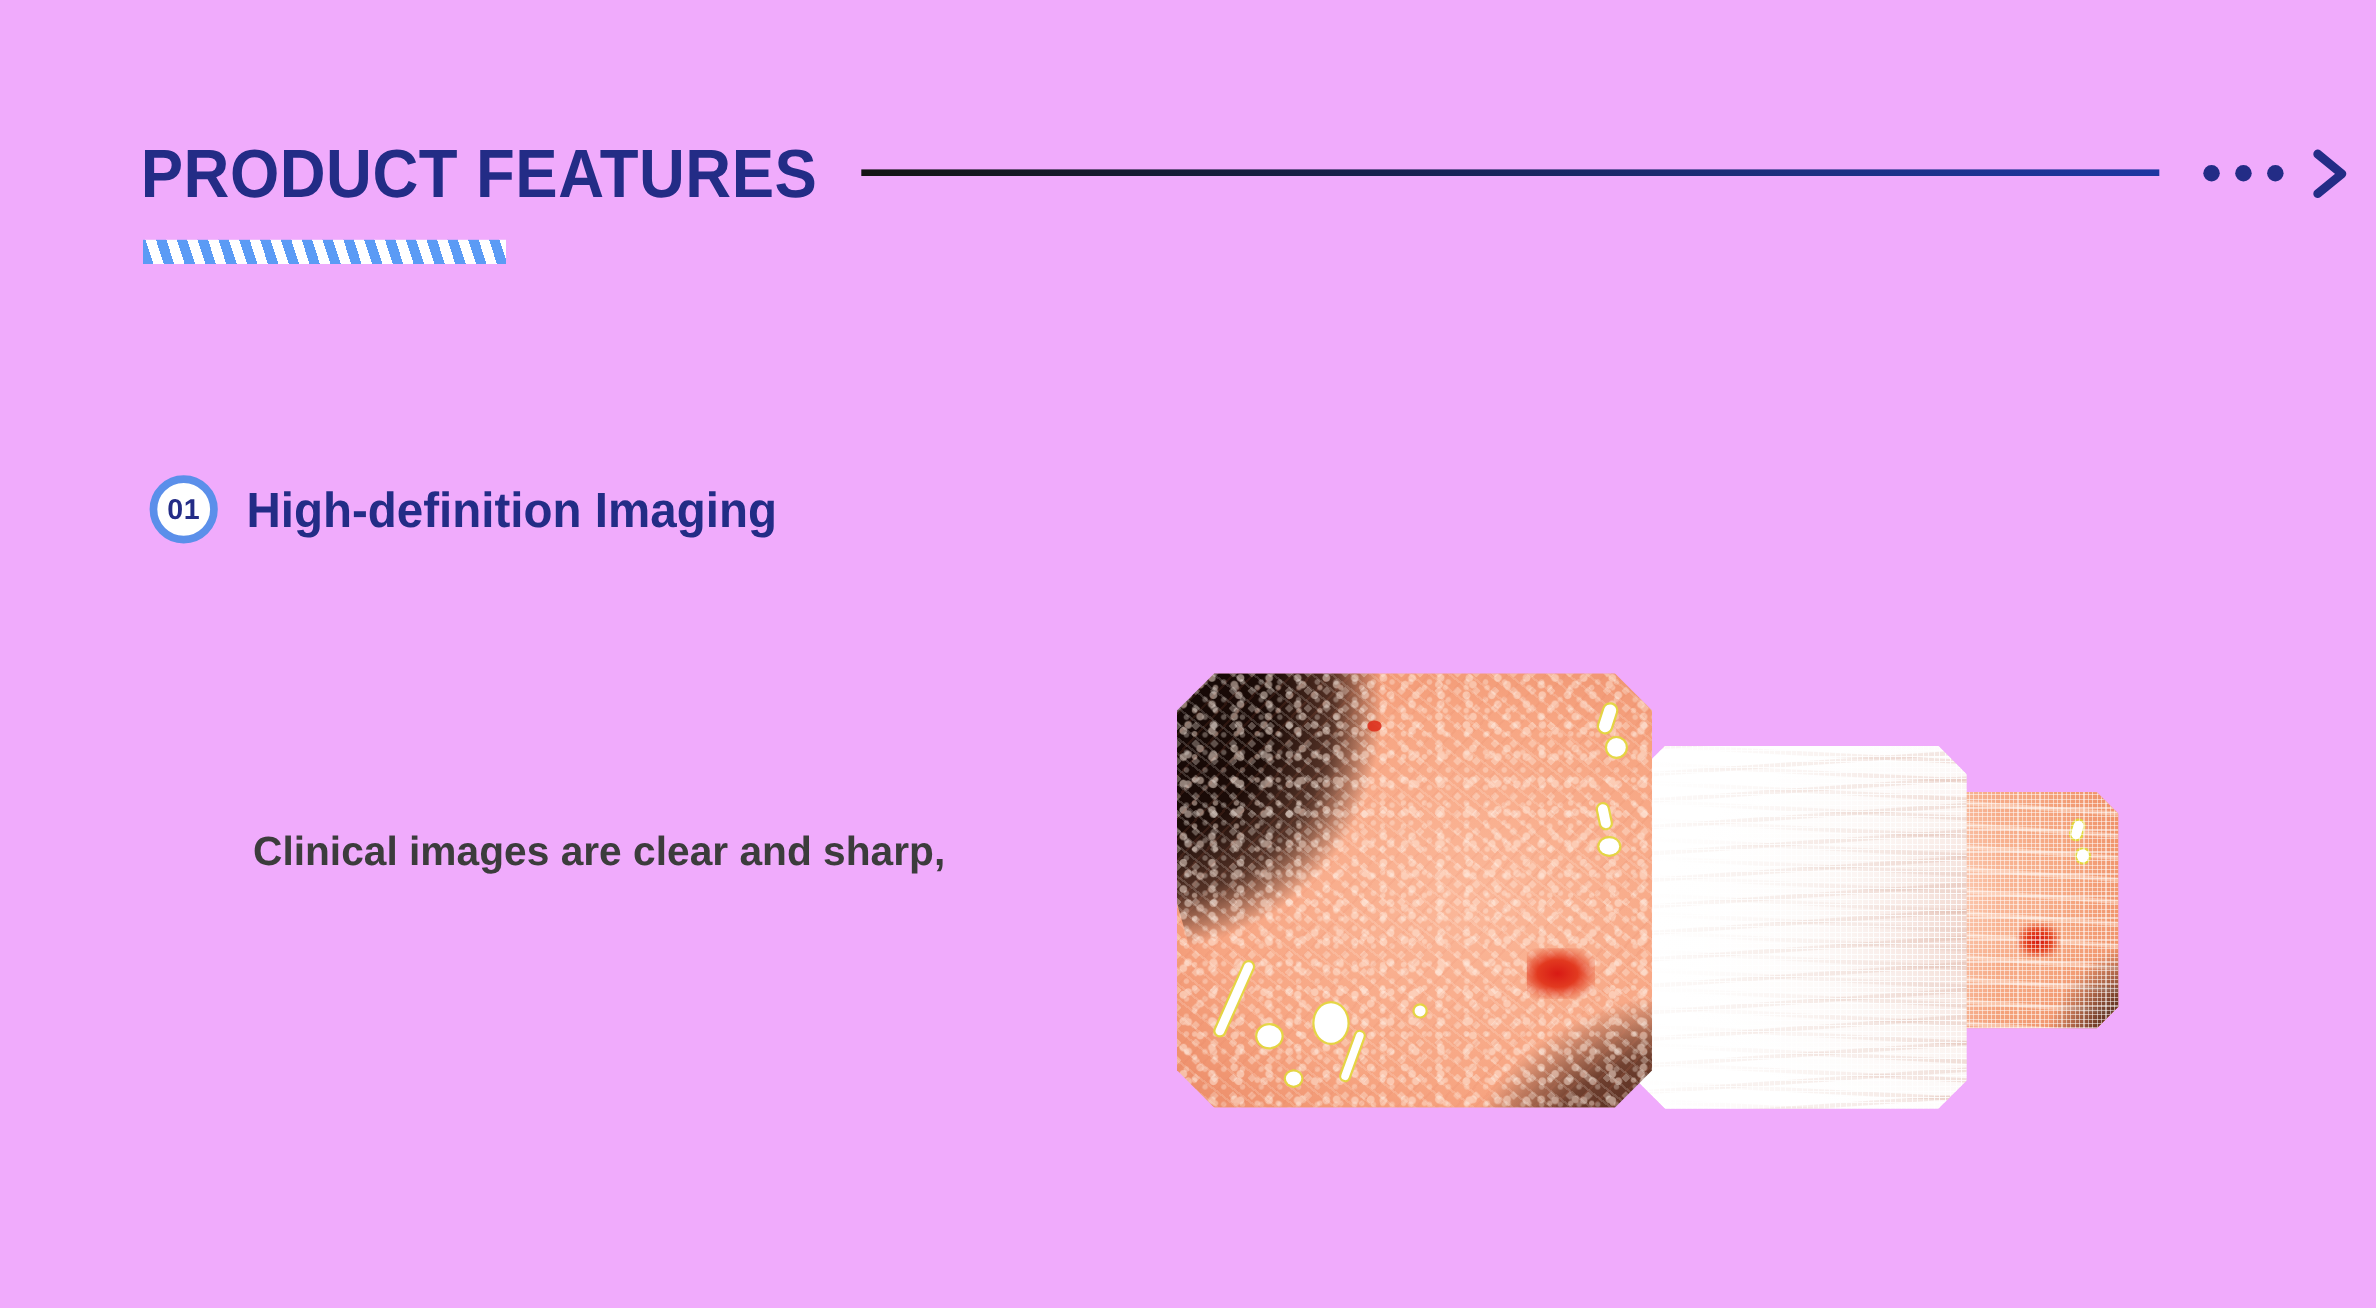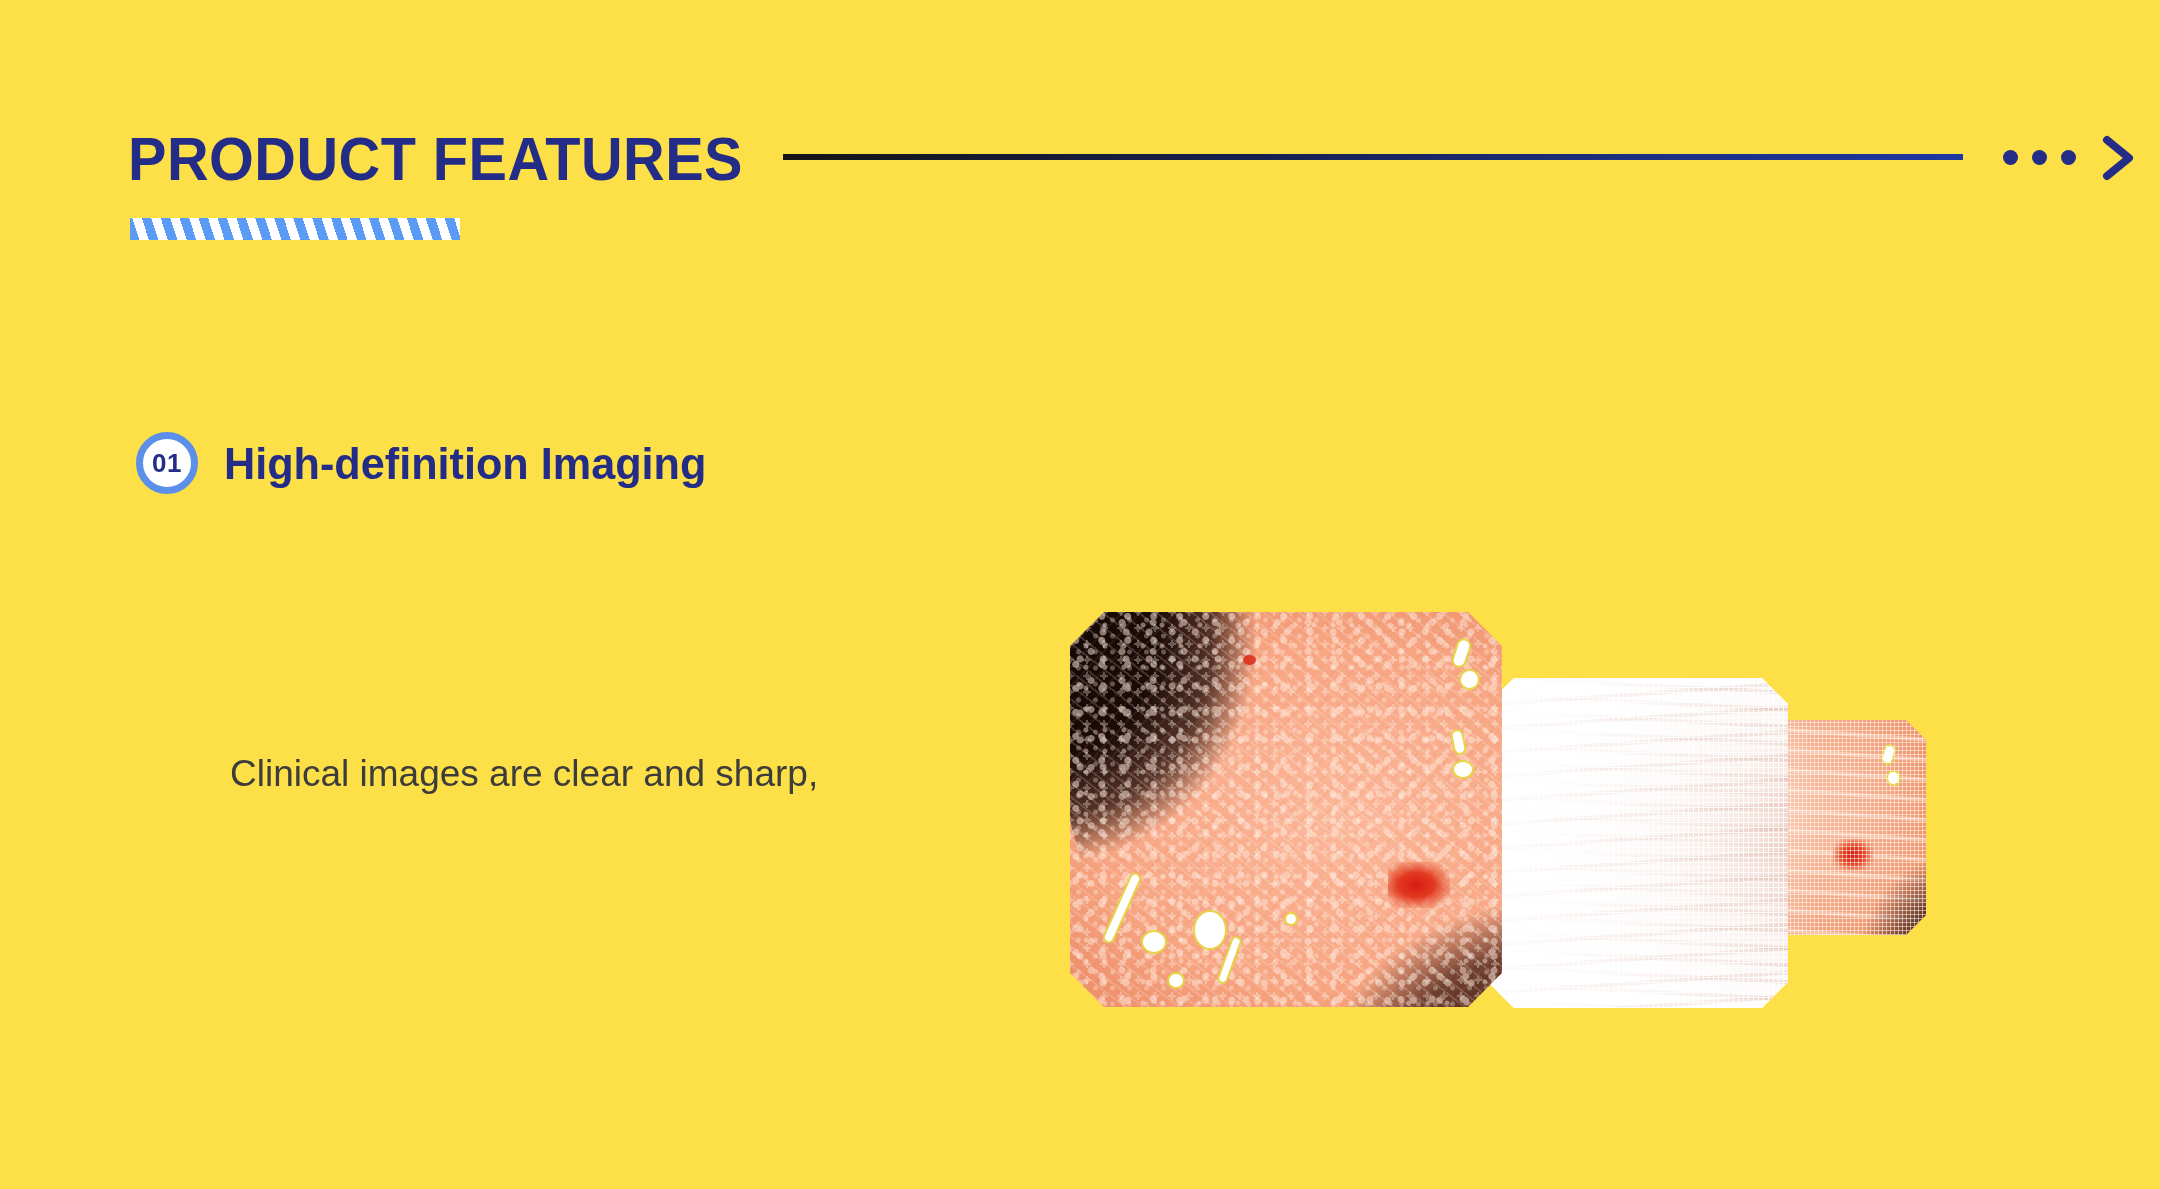--- a/index.html
+++ b/index.html
@@ -13,21 +13,21 @@
     height: 1189px;
     position: relative;
     overflow: hidden;
     font-family: "Liberation Sans", sans-serif;
     -webkit-font-smoothing: antialiased;
   }
 
   .slide {
     position: absolute;
     inset: 0;
-    background: #fde047;
+    background: #f0abfc;
   }
 
   
   .header {
     position: absolute;
     left: 128px;
     top: 128px;
     right: 90px;
     height: 110px;
   }
@@ -142,21 +142,21 @@
     position: absolute;
     left: 94px;
     top: 312px;
     width: 680px;
     font-family: "Liberation Sans Narrow", "Liberation Sans", sans-serif;
     font-size: 37px;
     font-weight: 400;
     color: #3c3c3c;
     line-height: 1.62;
   }
-  .feature-body .line { display: block; white-space: nowrap; }
+  .feature-body .line { display: block; white-space: nowrap; font-weight: bold; }
 
   
   .visual {
     position: absolute;
     left: 1030px;
     top: 590px;
     width: 900px;
     height: 460px;
   }
 

